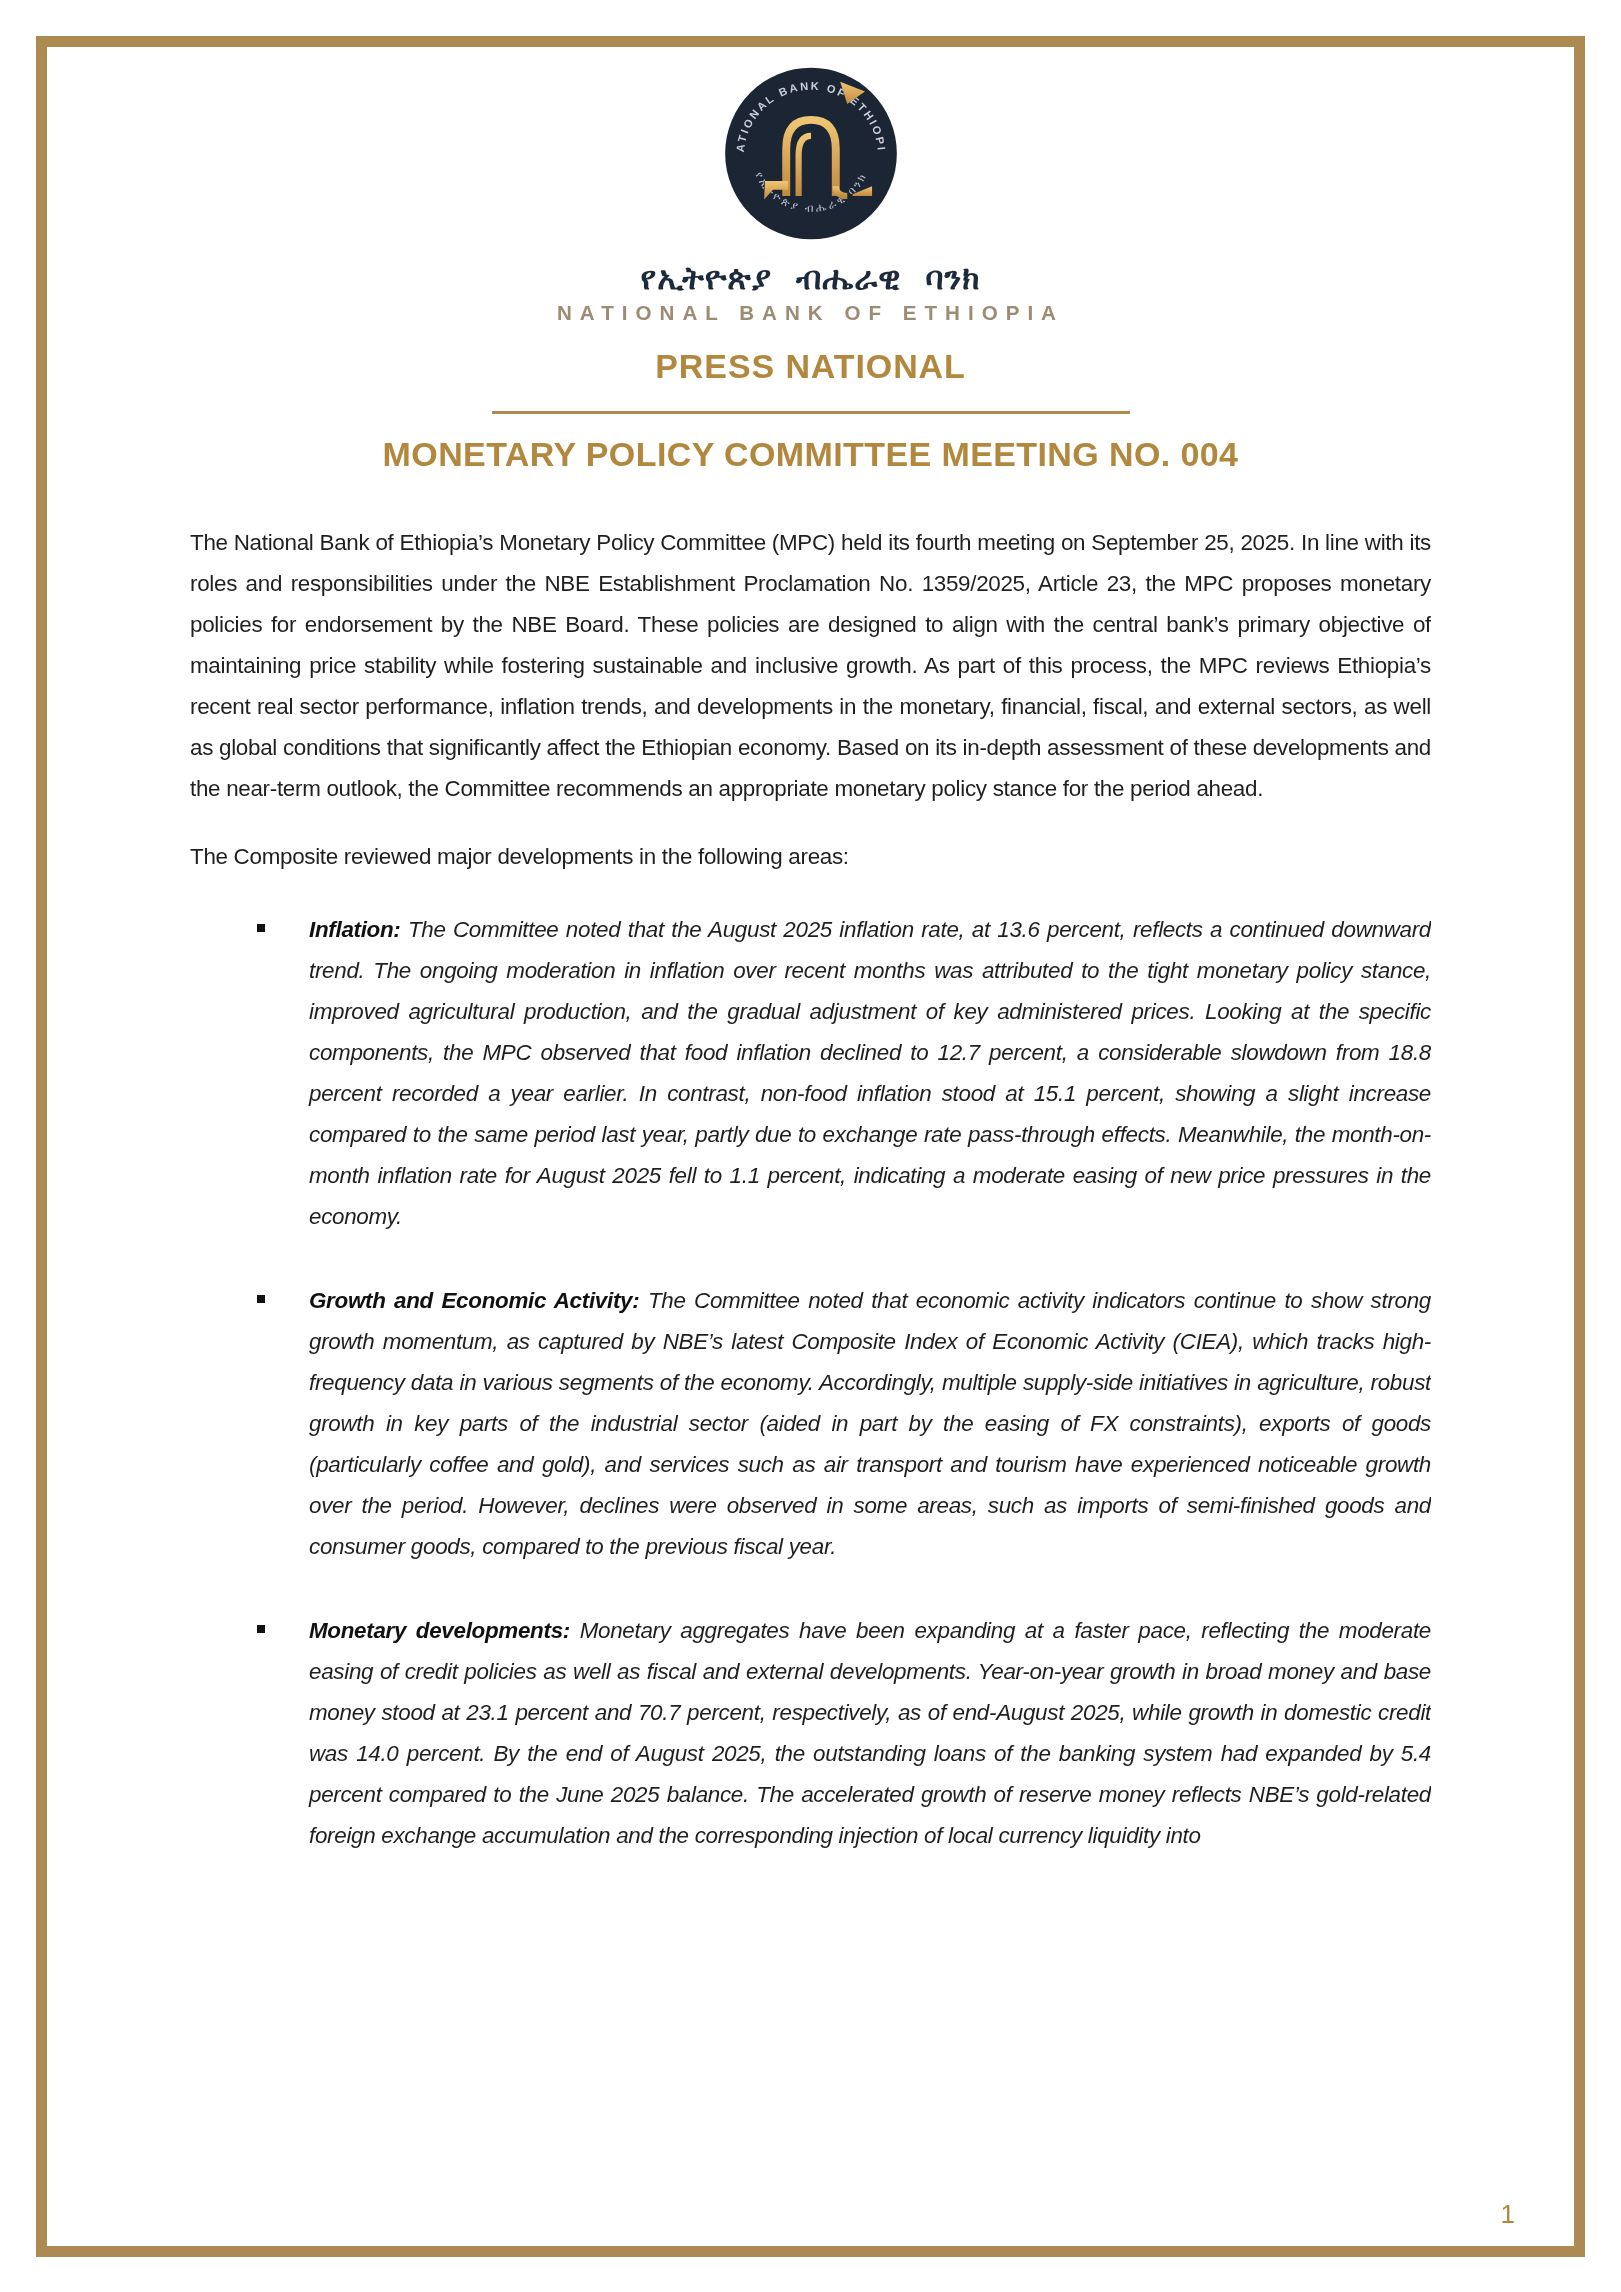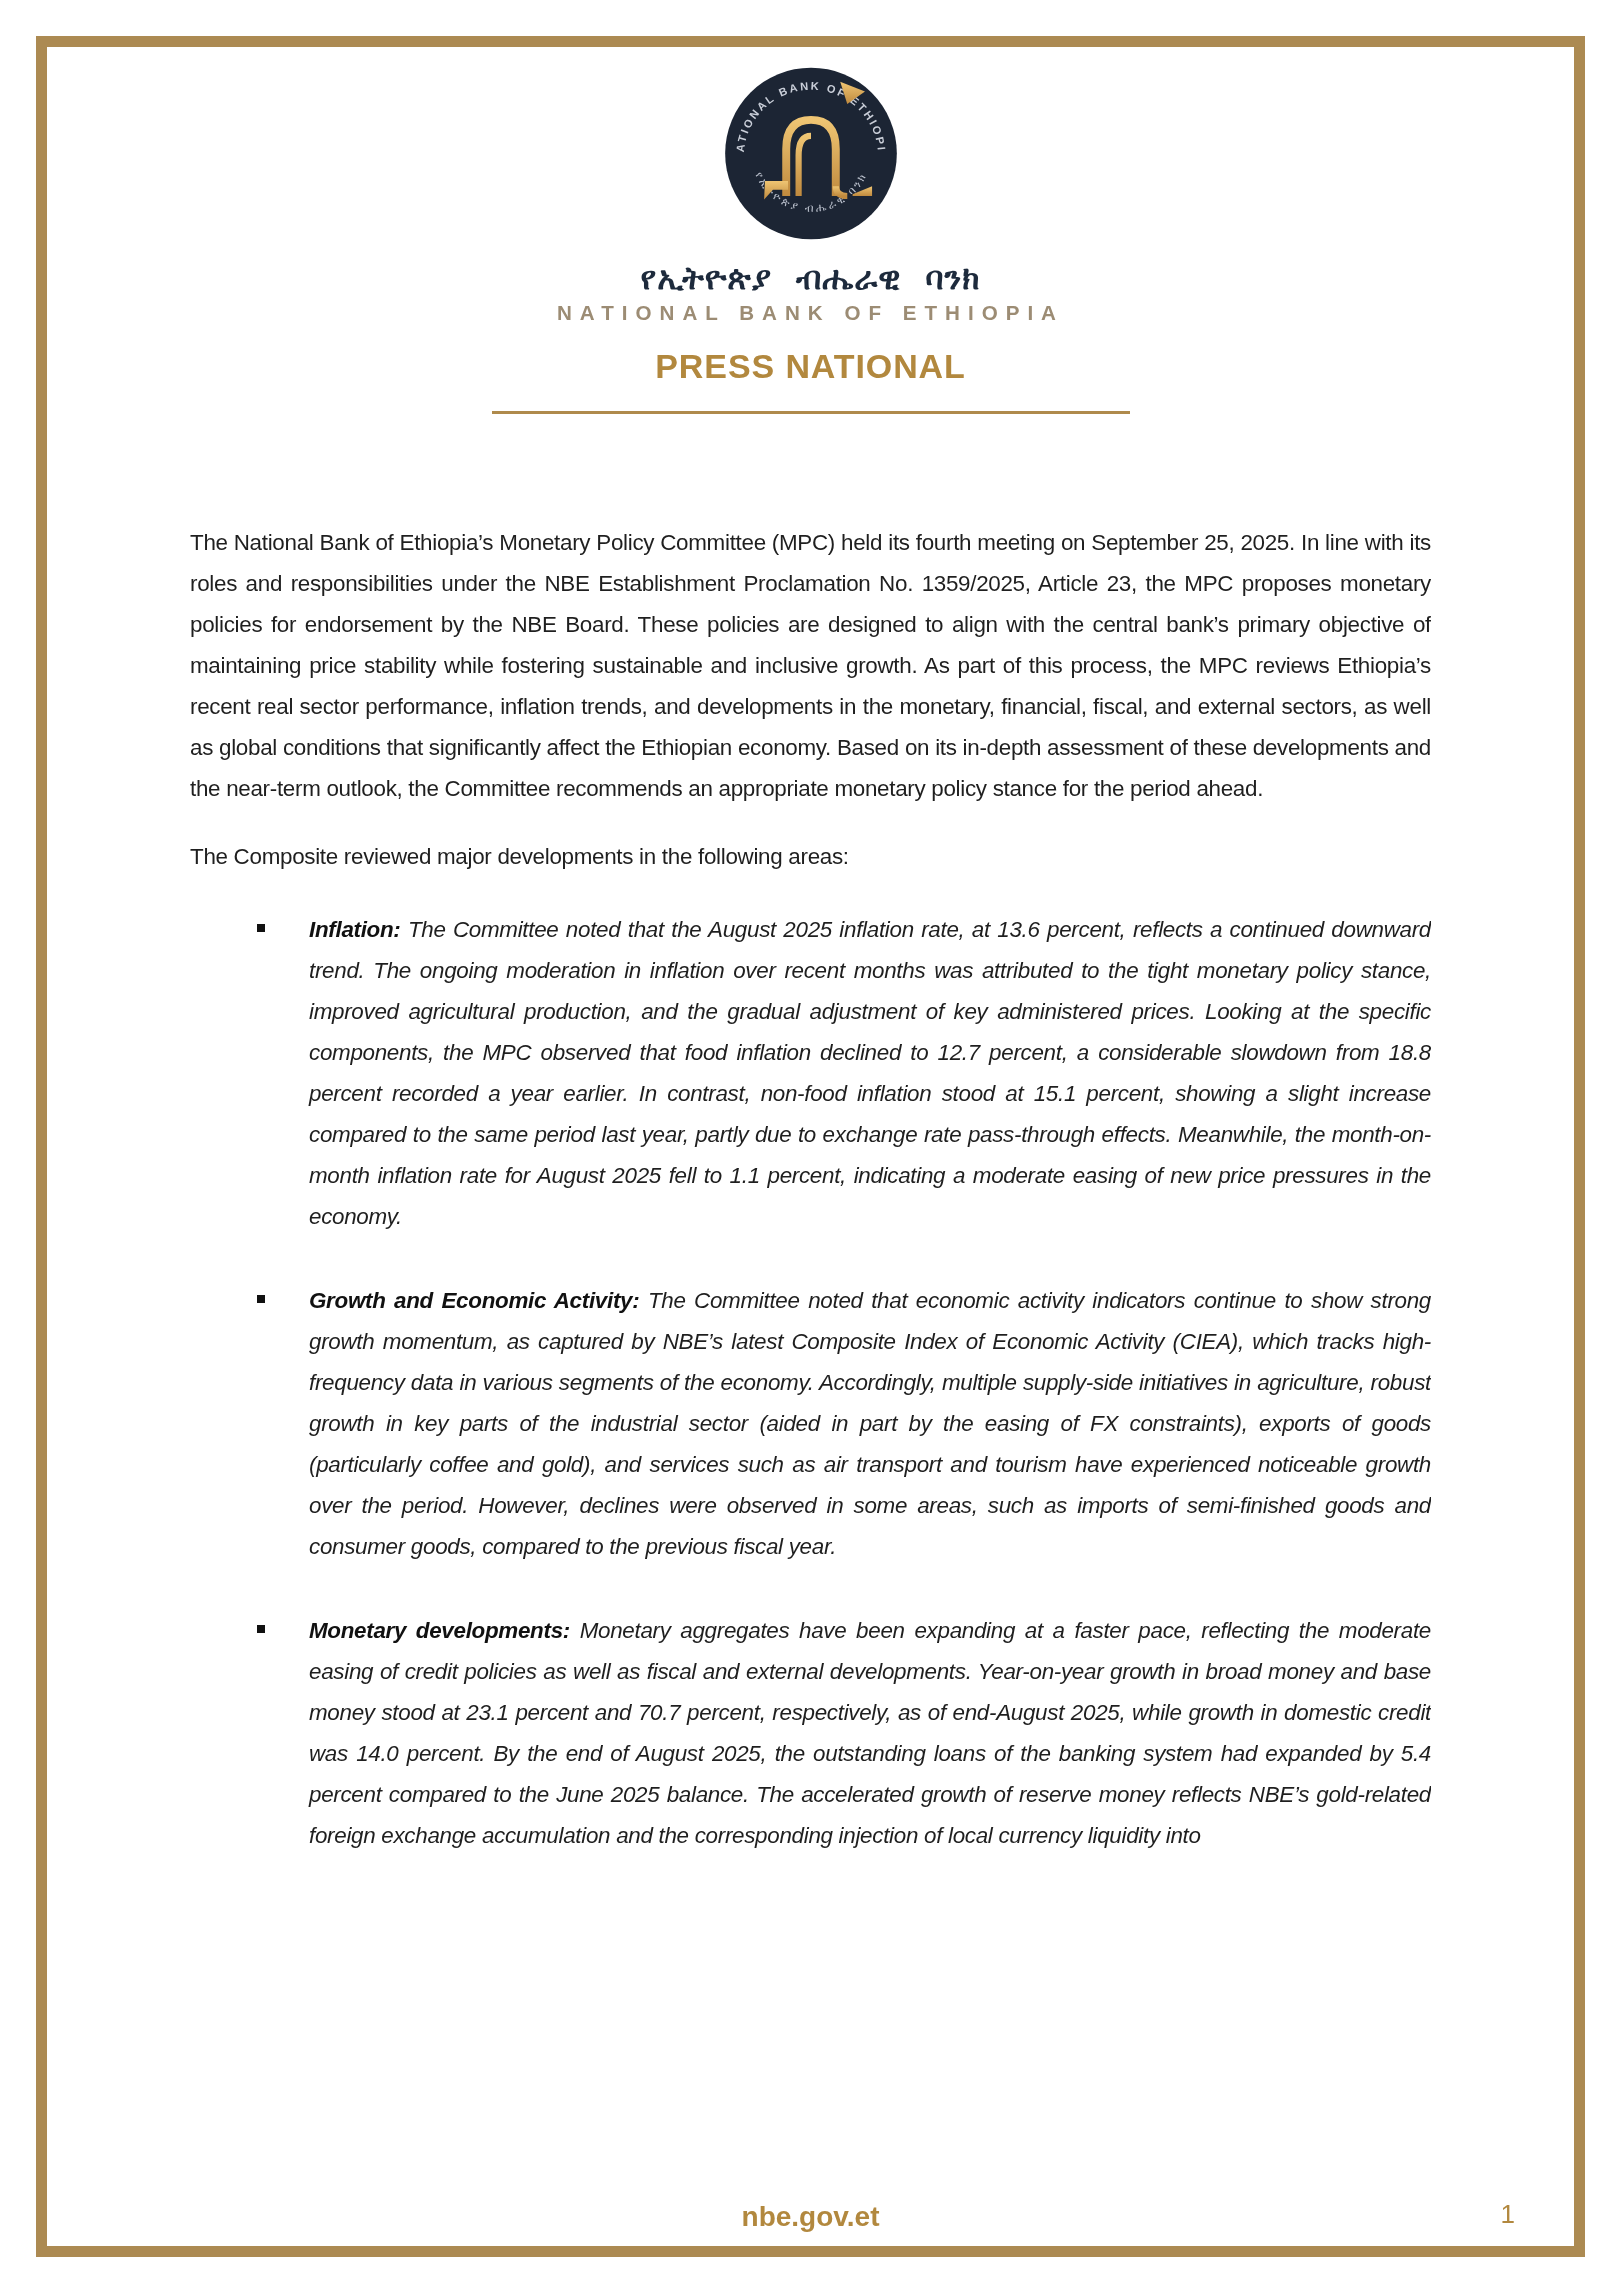--- a/index.html
+++ b/index.html
@@ -164,20 +164,21 @@
   </div>
 
   <div class="amharic-name">የኢትዮጵያ ብሔራዊ ባንክ</div>
 
   <div class="org-caps">NATIONAL BANK OF ETHIOPIA</div>
 
   <div class="press-release">PRESS NATIONAL</div>
 
   <div class="divider"></div>
 
+  <div class="subtitle">MONETARY POLICY COMMITTEE MEETING NO. 004</div>
 
   <div class="content">
 
 
     <p class="body-text para1">The National Bank of Ethiopia’s Monetary Policy Committee (MPC) held its fourth meeting on September 25, 2025. In line with its roles and responsibilities under the NBE Establishment Proclamation No. 1359/2025, Article 23, the MPC proposes monetary policies for endorsement by the NBE Board. These policies are designed to align with the central bank’s primary objective of maintaining price stability while fostering sustainable and inclusive growth. As part of this process, the MPC reviews Ethiopia’s recent real sector performance, inflation trends, and developments in the monetary, financial, fiscal, and external sectors, as well as global conditions that significantly affect the Ethiopian economy. Based on its in-depth assessment of these developments and the near-term outlook, the Committee recommends an appropriate monetary policy stance for the period ahead.</p>
 
     <p class="intro-line">The Composite reviewed major developments in the following areas:</p>
 
     <div class="bullet body-text">
       <span class="bullet-marker"></span>
@@ -189,18 +190,17 @@
       <span class="b-label">Growth and Economic Activity:</span><span> The Committee noted that economic activity indicators continue to show strong growth momentum, as captured by NBE’s latest Composite Index of Economic Activity (CIEA), which tracks high-frequency data in various segments of the economy. Accordingly, multiple supply-side initiatives in agriculture, robust growth in key parts of the industrial sector (aided in part by the easing of FX constraints), exports of goods (particularly coffee and gold), and services such as air transport and tourism have experienced noticeable growth over the period. However, declines were observed in some areas, such as imports of semi-finished goods and consumer goods, compared to the previous fiscal year.</span>
     </div>
 
     <div class="bullet body-text">
       <span class="bullet-marker"></span>
       <span class="b-label">Monetary developments:</span><span> Monetary aggregates have been expanding at a faster pace, reflecting the moderate easing of credit policies as well as fiscal and external developments. Year-on-year growth in broad money and base money stood at 23.1 percent and 70.7 percent, respectively, as of end-August 2025, while growth in domestic credit was 14.0 percent. By the end of August 2025, the outstanding loans of the banking system had expanded by 5.4 percent compared to the June 2025 balance. The accelerated growth of reserve money reflects NBE’s gold-related foreign exchange accumulation and the corresponding injection of local currency liquidity into</span>
     </div>
 
   </div>
 
-  <div class="footer-url">nbe.gov.et</div>
 
   <div class="page-num">1</div>
 
 </div>
 
 
 </body></html>

